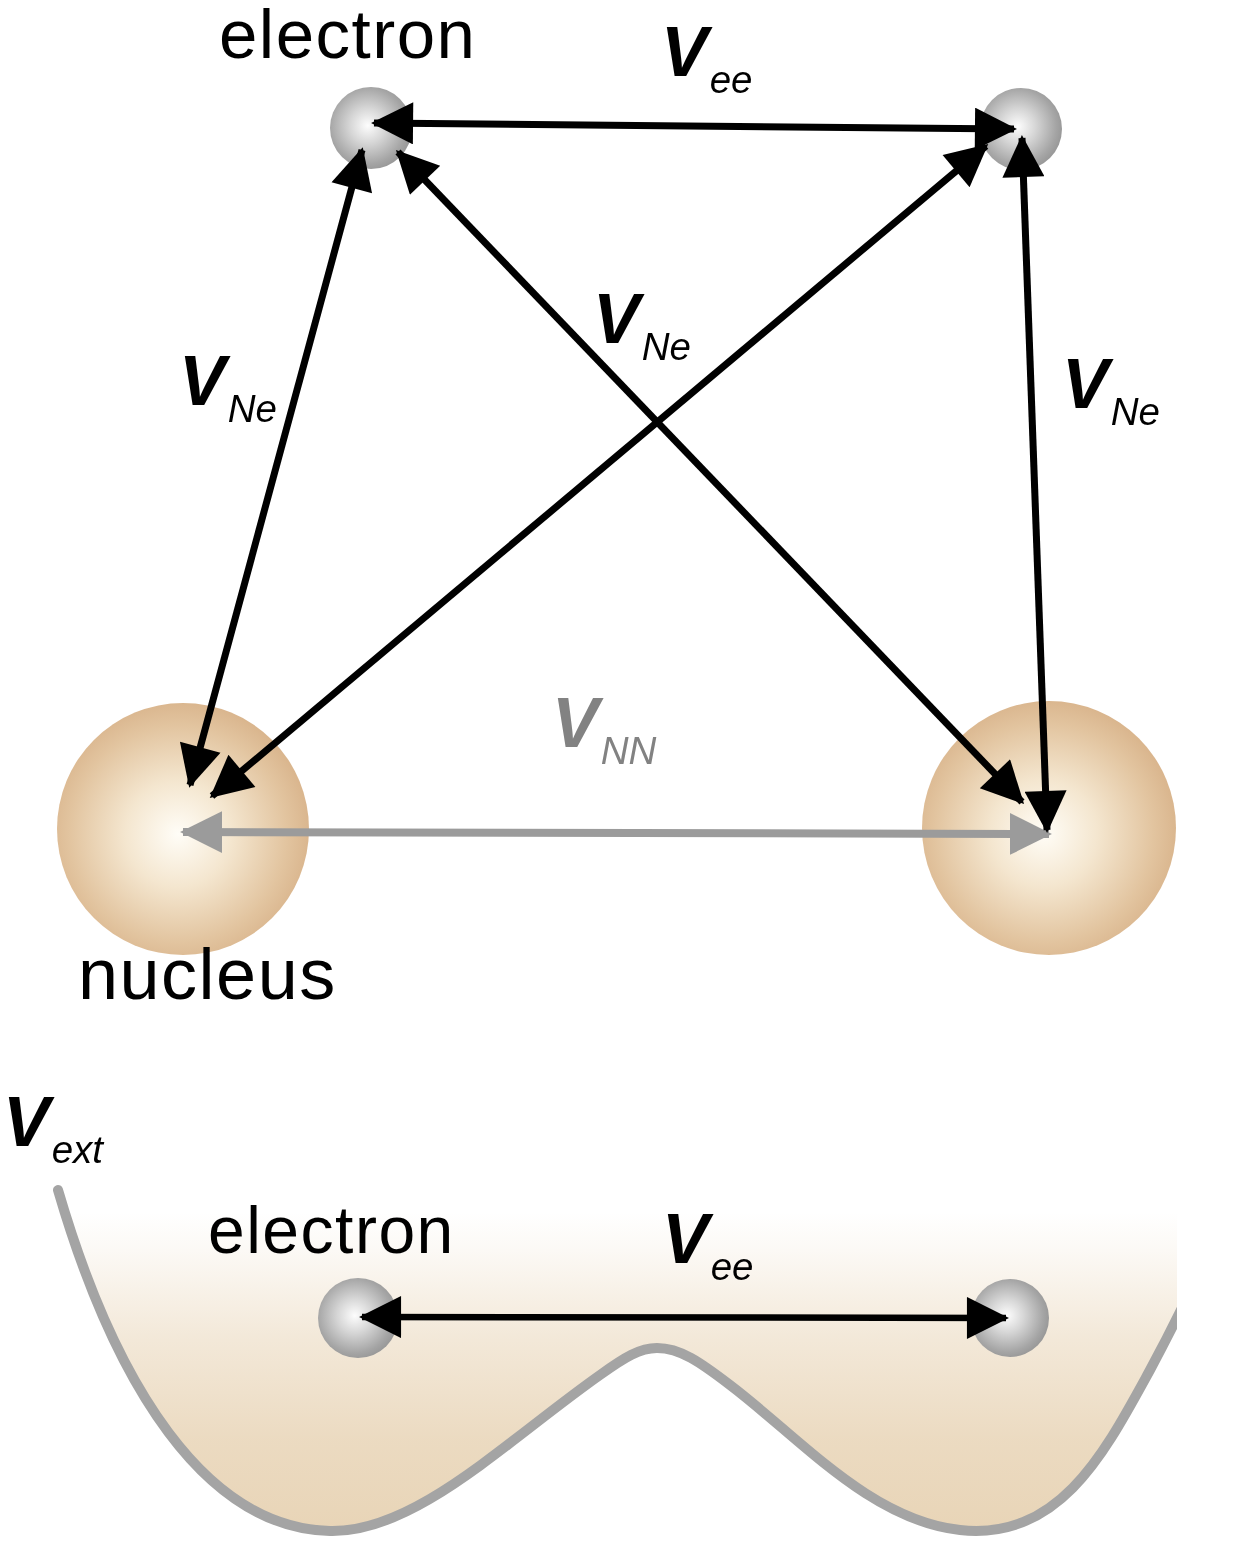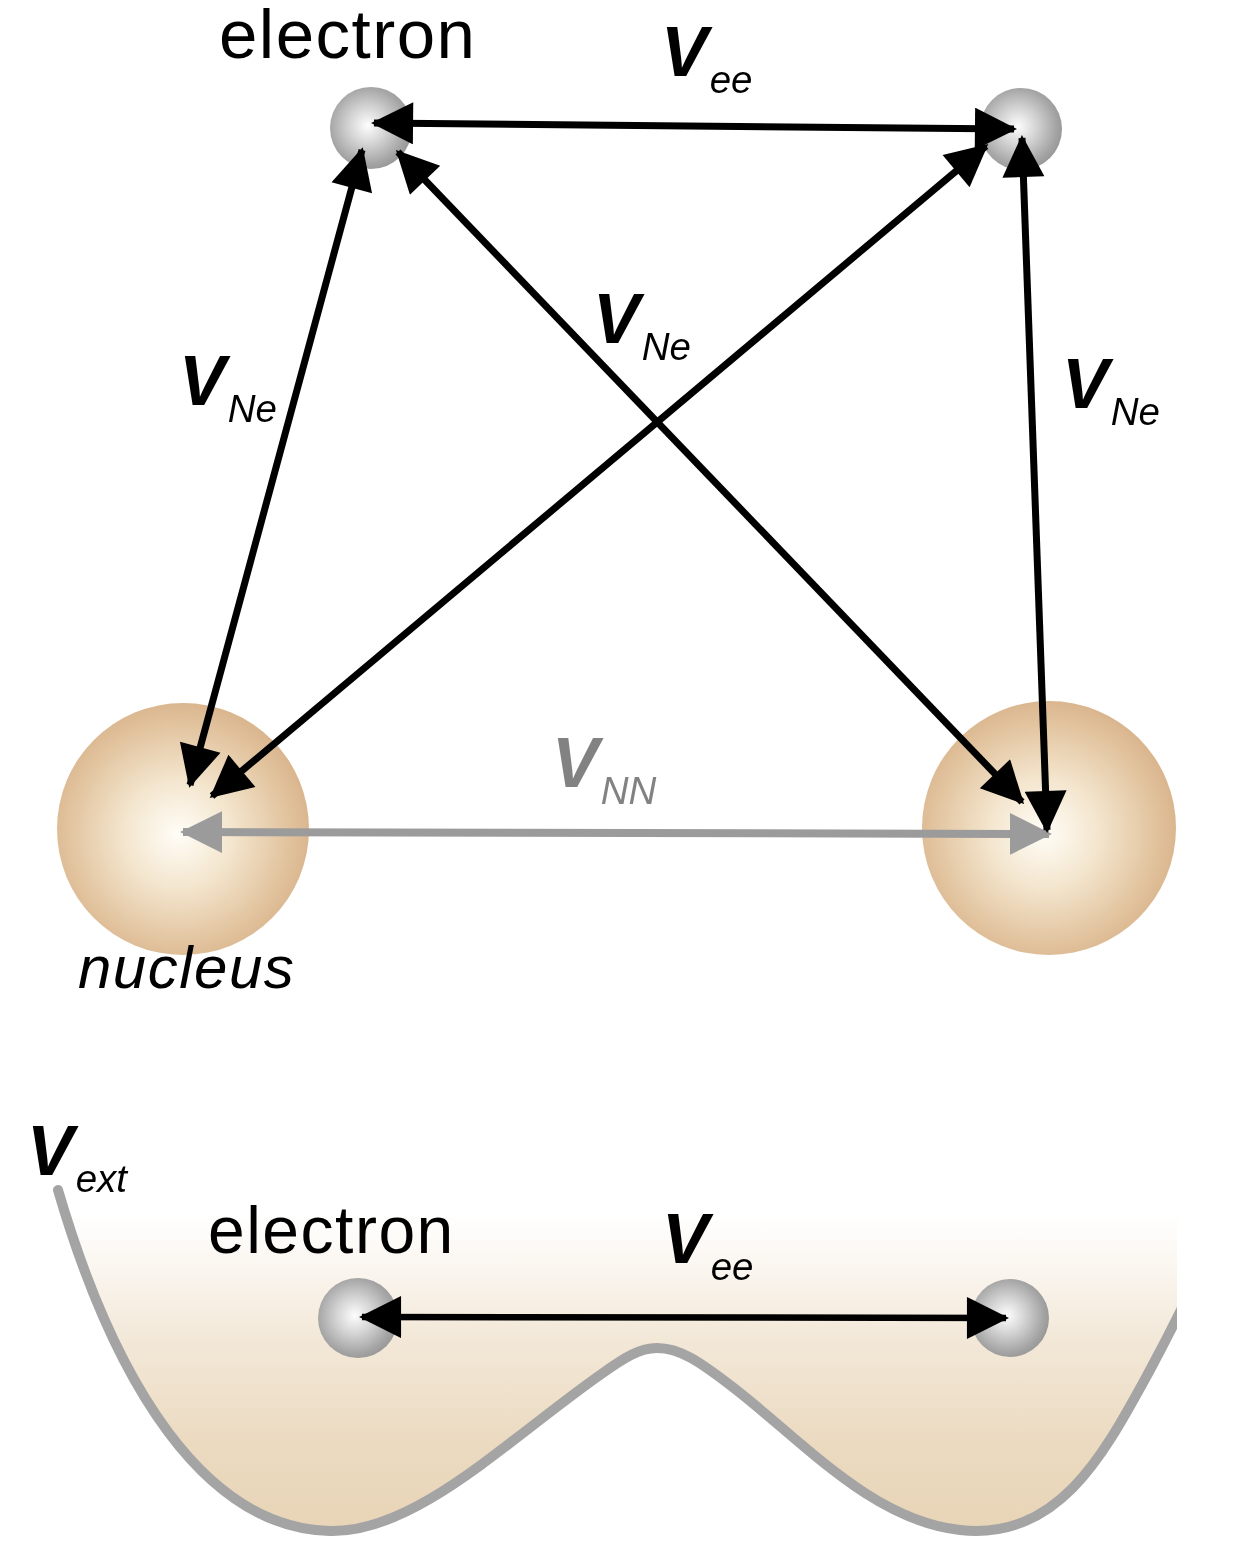--- a/index.html
+++ b/index.html
@@ -11,21 +11,21 @@
     overflow:hidden;
   }
   .stage svg{position:absolute;left:0;top:0;}
   .lbl{
     position:absolute;
     line-height:1;
     white-space:nowrap;
     color:#000;
   }
   .word{font-size:69px;letter-spacing:1.5px;font-weight:400;}
-  .word-big{font-size:60px;letter-spacing:1.5px;font-weight:400;font-style:italic;}
+  .word-big{font-size:72px;letter-spacing:1.5px;font-weight:400;}
   .word-sm{font-size:66px;letter-spacing:1.5px;font-weight:400;}
   .vlabel{font-size:70px;font-weight:600;font-style:italic;}
   .vlabel .sub{
     font-size:0.55em;
     font-weight:400;
     position:relative;
     top:0.45em;
     margin-left:0.05em;
   }
   .gray-label{color:#828282;}
@@ -100,23 +100,23 @@
   <div class="lbl word" style="left:219px;top:0px;">electron</div>
 
   <div class="lbl vlabel" style="left:661px;top:17px;"><span>V</span><span class="sub">ee</span></div>
 
   <div class="lbl vlabel" style="left:179px;top:346px;"><span>V</span><span class="sub">Ne</span></div>
 
   <div class="lbl vlabel" style="left:593px;top:284px;"><span>V</span><span class="sub">Ne</span></div>
 
   <div class="lbl vlabel" style="left:1062px;top:349px;"><span>V</span><span class="sub">Ne</span></div>
 
-  <div class="lbl vlabel gray-label" style="left:552px;top:728px;"><span>V</span><span class="sub">NN</span></div>
+  <div class="lbl vlabel gray-label" style="left:552px;top:688px;"><span>V</span><span class="sub">NN</span></div>
 
   <div class="lbl word-big" style="left:78px;top:938px;">nucleus</div>
 
-  <div class="lbl vlabel" style="left:3px;top:1116px;margin-left:24px;"><span>V</span><span class="sub">ext</span></div>
+  <div class="lbl vlabel" style="left:3px;top:1087px;"><span>V</span><span class="sub">ext</span></div>
 
   <div class="lbl word-sm" style="left:208px;top:1197px;">electron</div>
 
   <div class="lbl vlabel" style="left:662px;top:1204px;"><span>V</span><span class="sub">ee</span></div>
 
 </div>
 
 </body></html>

